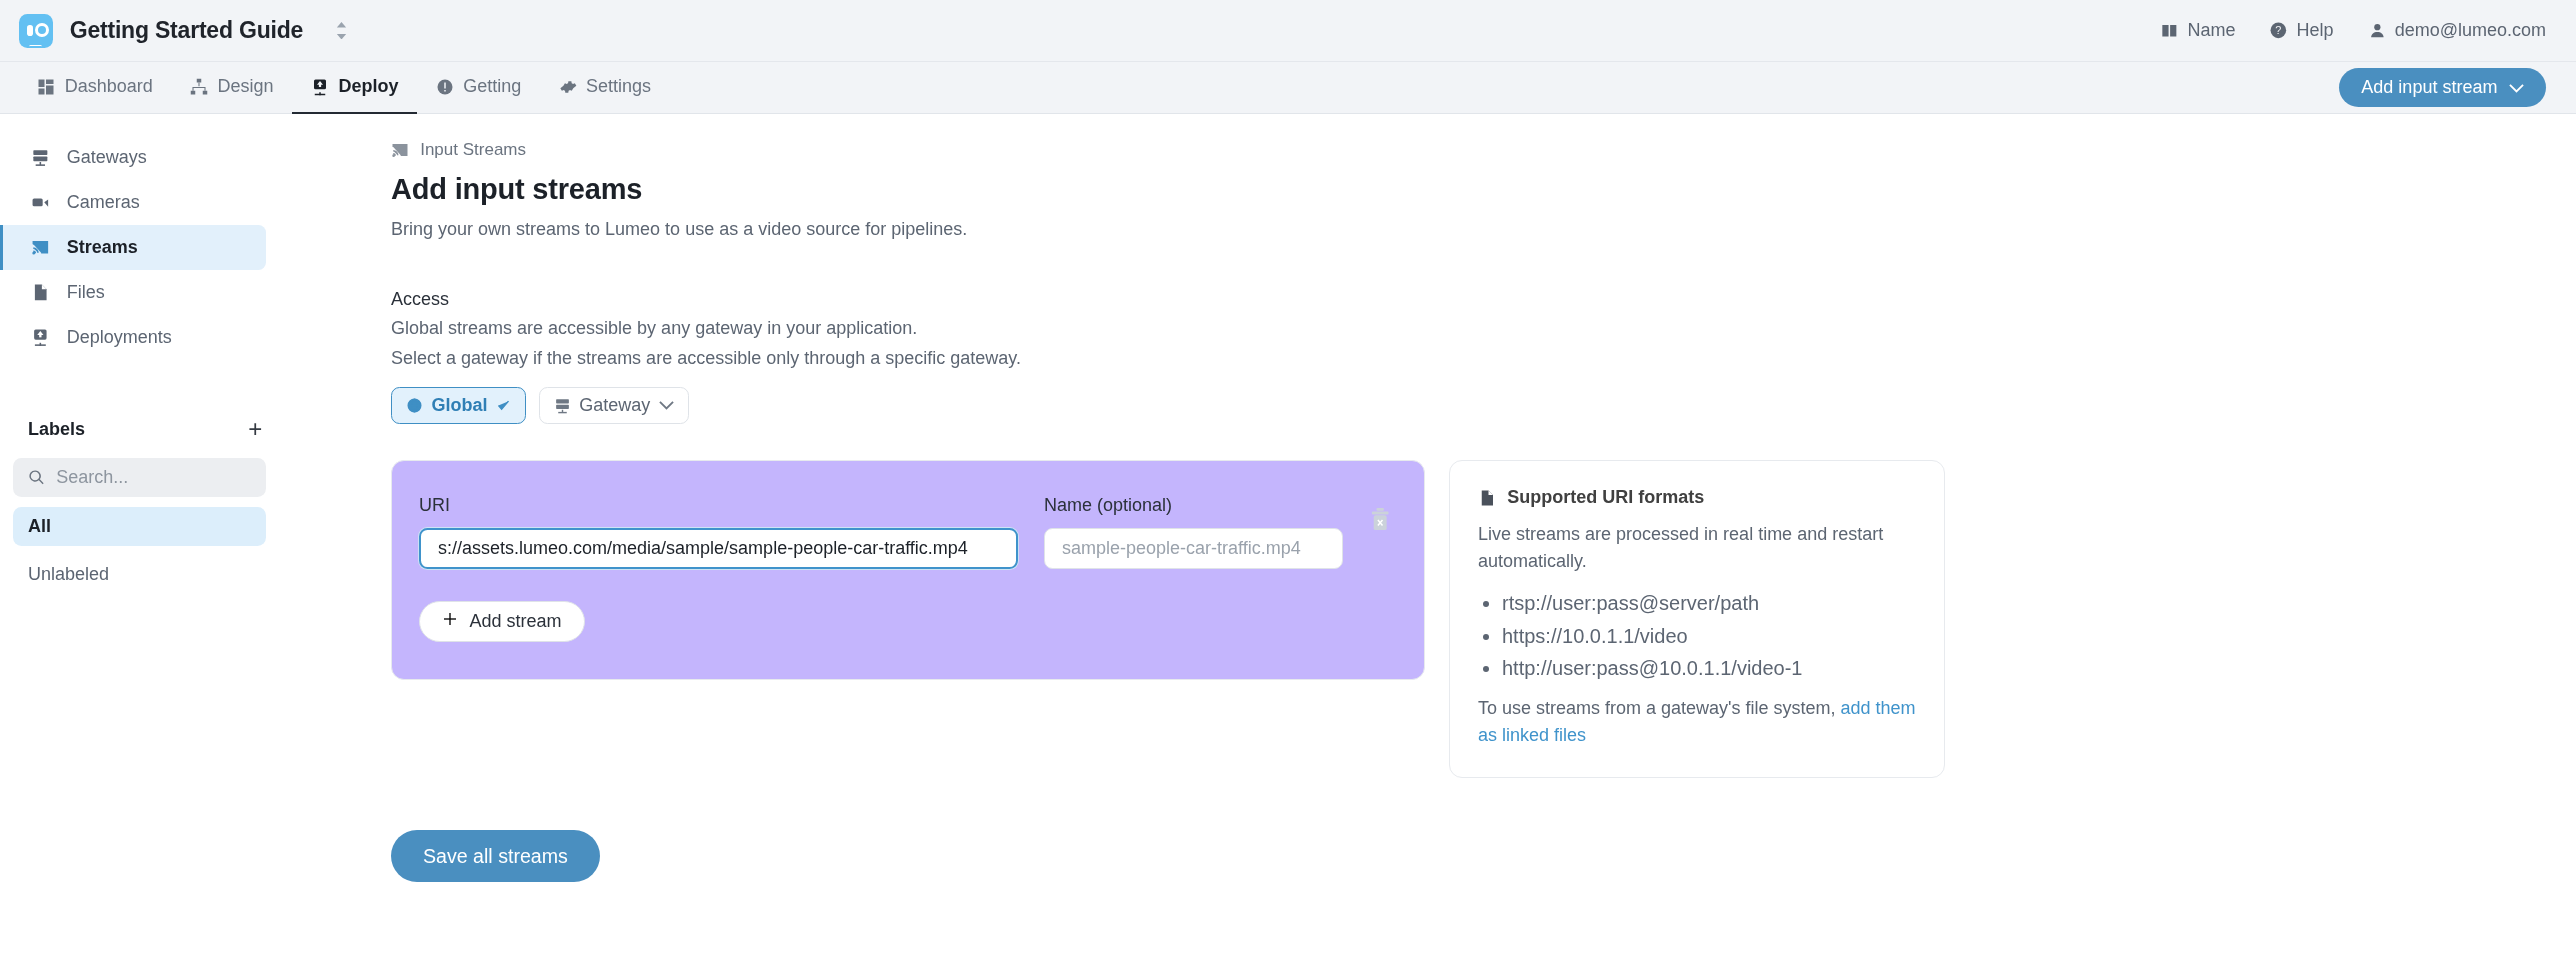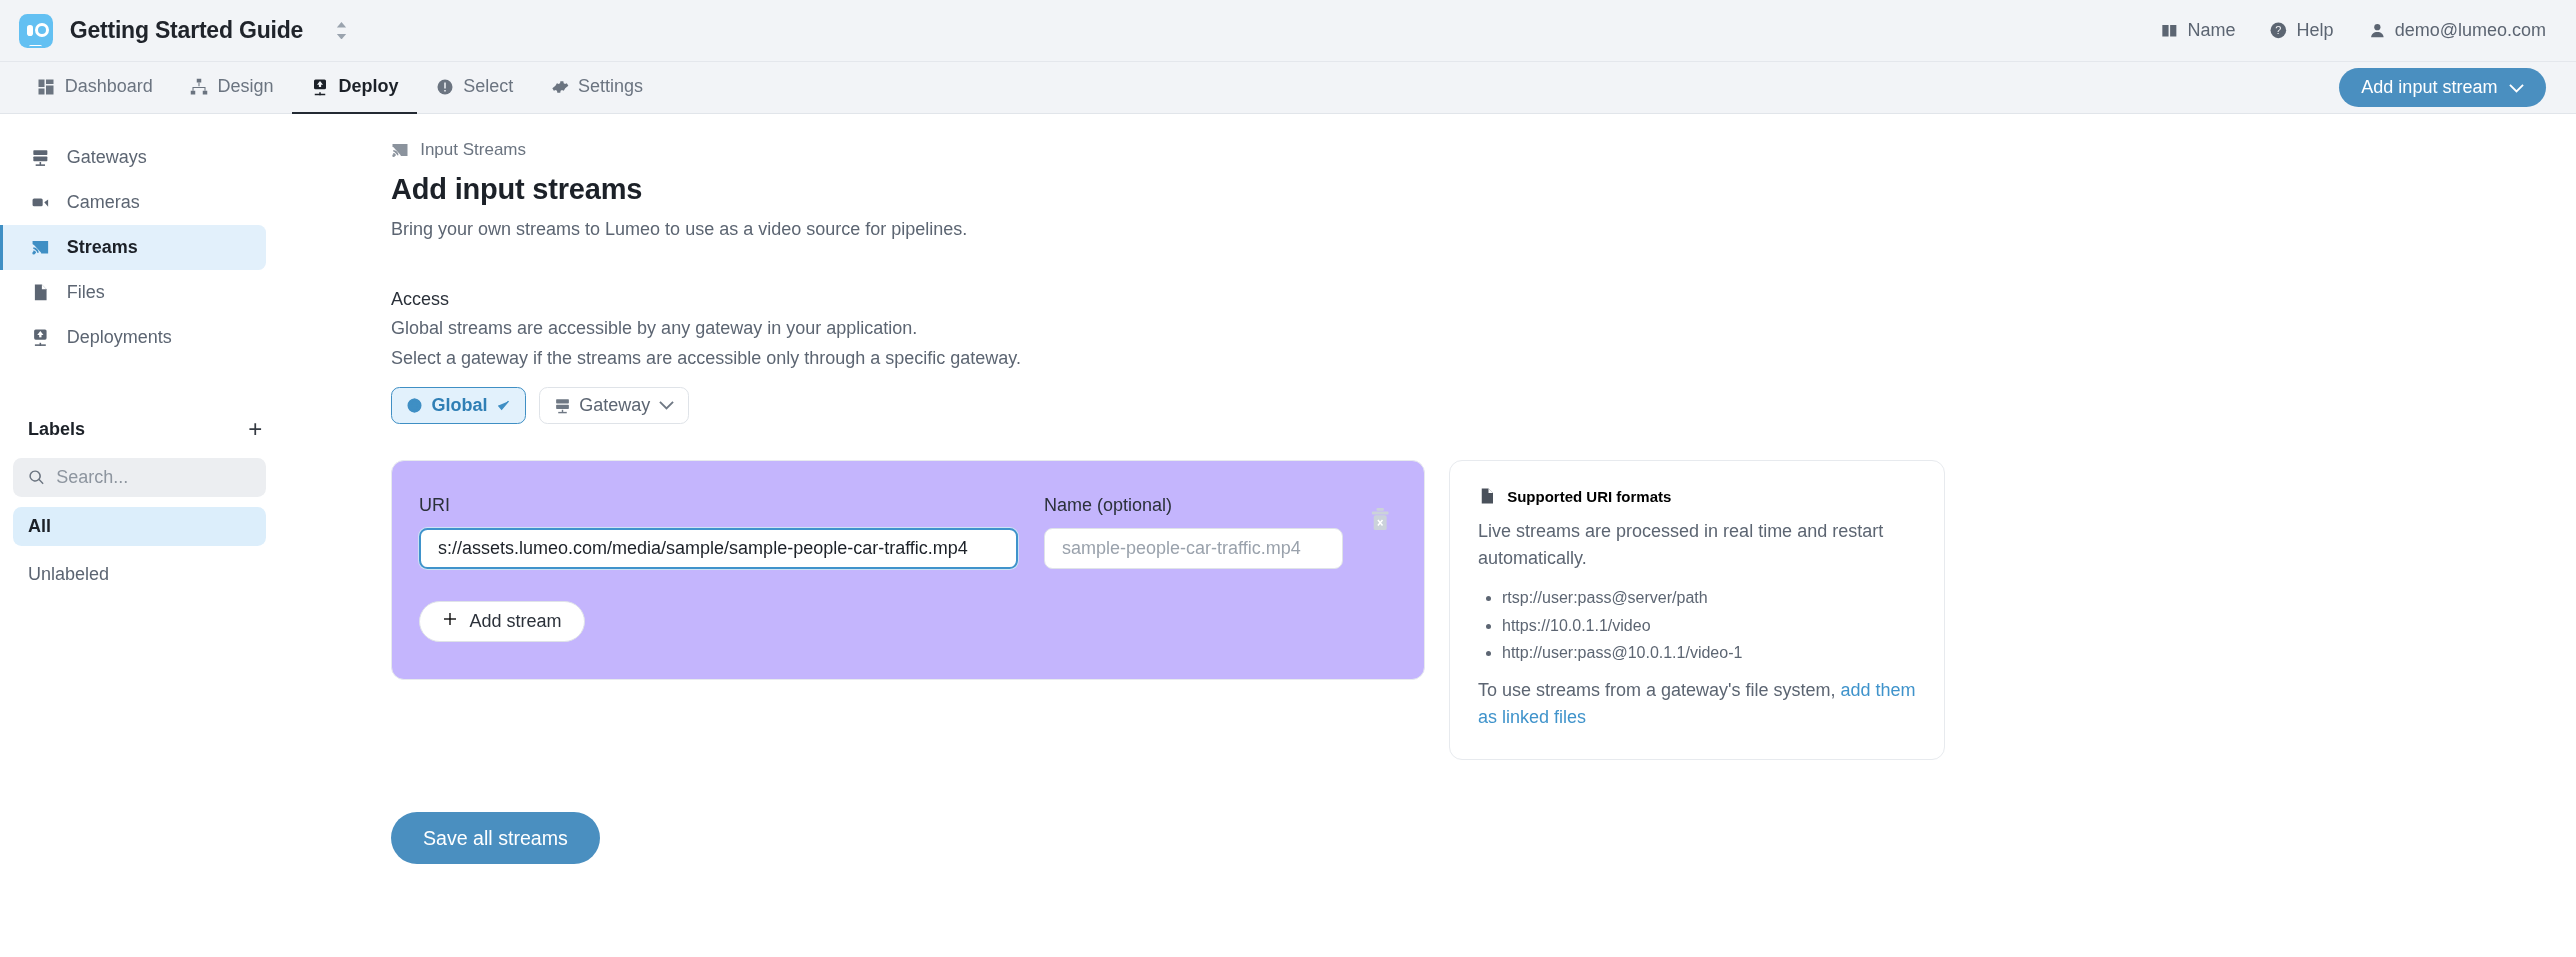--- a/index.html
+++ b/index.html
@@ -196,24 +196,24 @@
     cursor:pointer; font-family:"Liberation Sans", sans-serif;
   }
 
   .aside {
     background:#fff; border:0.9px solid #e7eaee; border-radius: 13px;
     width: 496px; flex: 0 0 496px;
     padding: 26px 28px 28px 28px;
   }
   .aside-head { display:flex; align-items:center; gap:11.2px; }
   .aside-head svg { display:block; fill:#4a515b; }
-  .aside-title { font-size: 15px; font-weight:bold; color:#000000; }
+  .aside-title { font-size: 18px; font-weight:bold; color:#404040; }
   .aside-text { font-size: 18px; color:#5c6572; margin-top: 13px; line-height:1.5; }
   .aside-list { margin: 17px 0 0 24px; }
-  .aside-list li { font-size: 16px; color:#5c6572; margin-bottom: 9.4px; }
+  .aside-list li { font-size: 20px; color:#5c6572; margin-bottom: 9.4px; }
   .aside-foot { font-size: 18px; color:#5c6572; margin-top: 15px; line-height:1.5; }
   .aside-foot a { color:#3f93cb; text-decoration:none; }
 
   .btn-save {
     margin-top: 52px;
     background:#4a8fc0; color:#fff; border:none; border-radius: 28px;
     height: 52px; padding: 0 32px; font-size: 19.6px;
     cursor:pointer; font-family:"Liberation Sans", sans-serif;
   }
   .caret { display:inline-block; }
@@ -310,21 +310,21 @@
     </div>
 
     <div class="nav-tab">
       <span>
         <svg width="18" height="18" viewBox="0 0 24 24">
             <circle cx="12" cy="12" r="10"></circle>
             <rect x="11" y="6" width="2" height="8" fill="#f2f4f7"></rect>
             <rect x="11" y="16" width="2" height="2" fill="#f2f4f7"></rect>
           </svg>
       </span>
-      <span>Select</span>
+      <span>Getting</span>
     </div>
 
     <div class="nav-tab">
       <span>
         <svg width="18" height="18" viewBox="0 0 24 24">
             <path d="M12 8a4 4 0 100 8 4 4 0 000-8zm9 4l2.1-1.6-2-3.5-2.5 1a7.8 7.8 0 00-1.7-1l-.4-2.7h-4l-.4 2.7c-.6.25-1.2.6-1.7 1l-2.5-1-2 3.5L3.9 12 1.8 13.6l2 3.5 2.5-1c.5.4 1.1.75 1.7 1l.4 2.7h4l.4-2.7c.6-.25 1.2-.6 1.7-1l2.5 1 2-3.5z"></path>
           </svg>
       </span>
       <span>Settings</span>
     </div>

